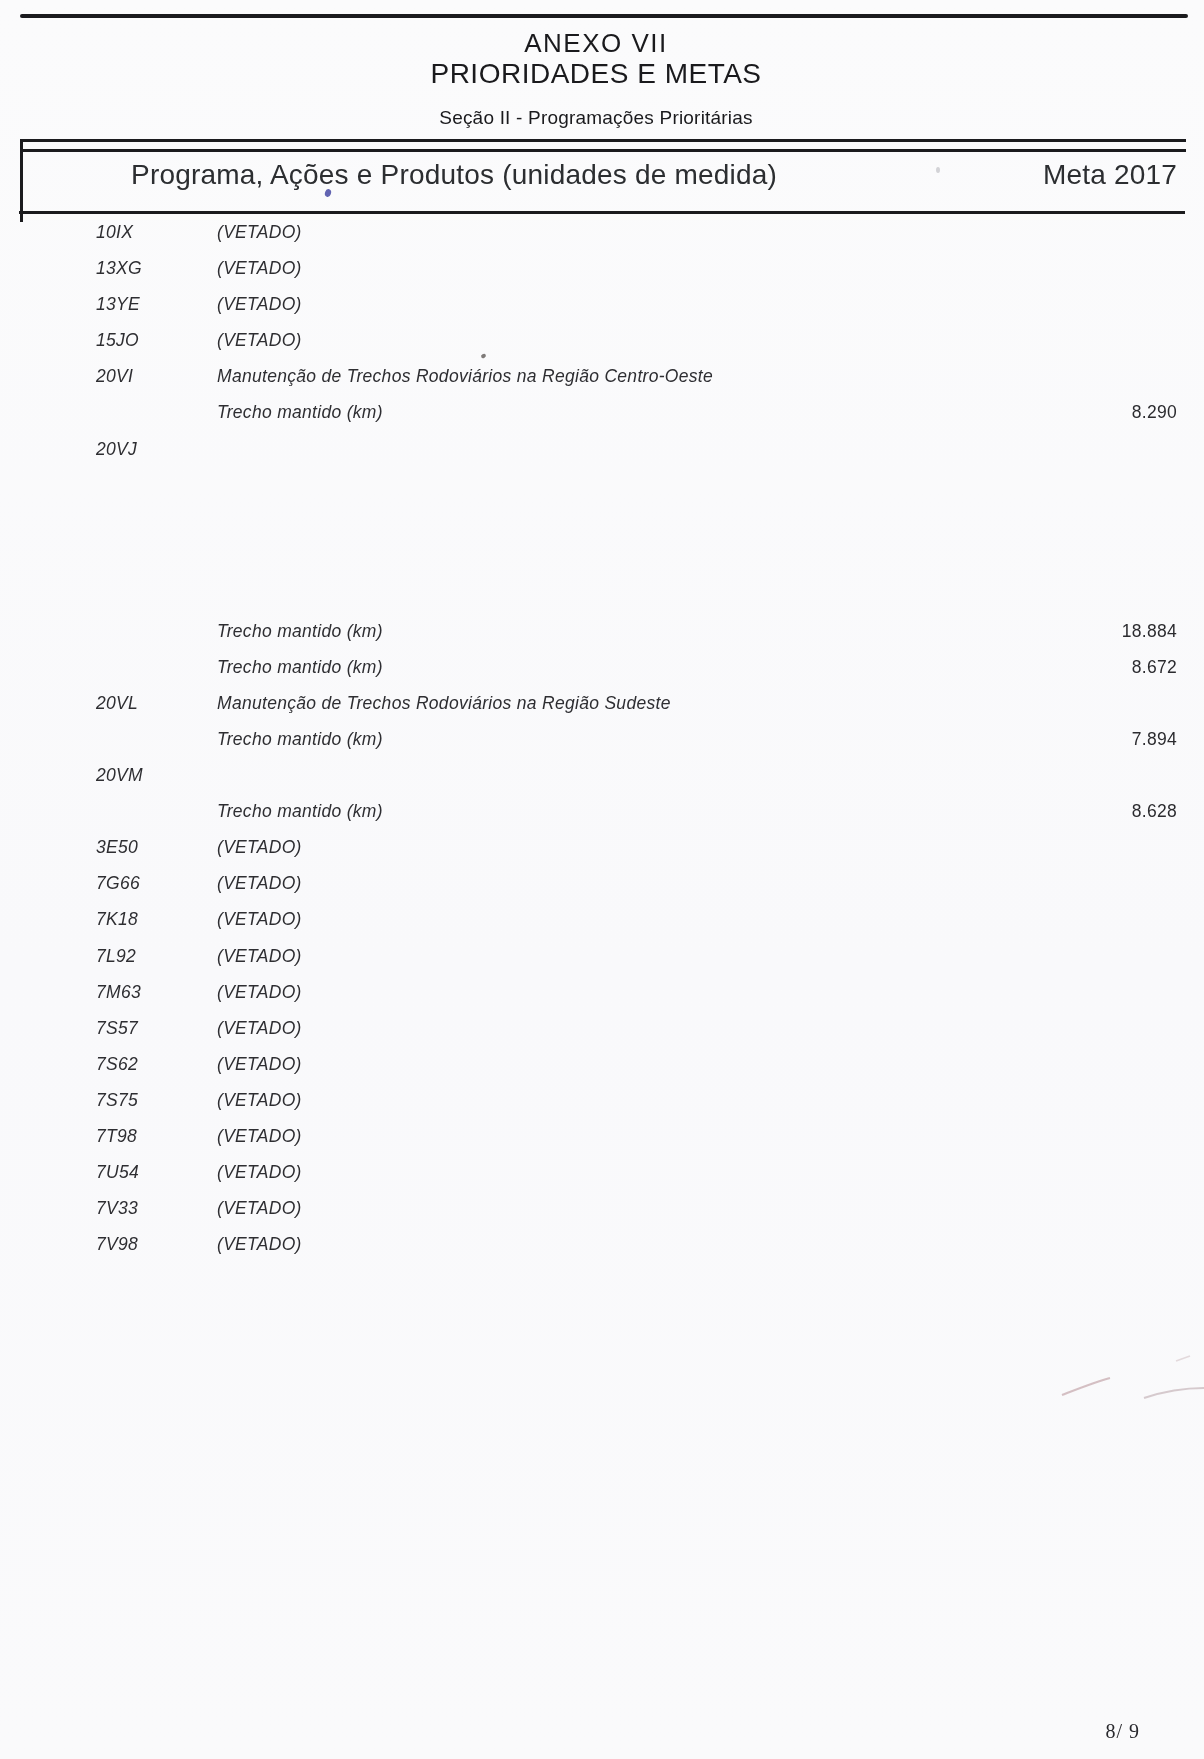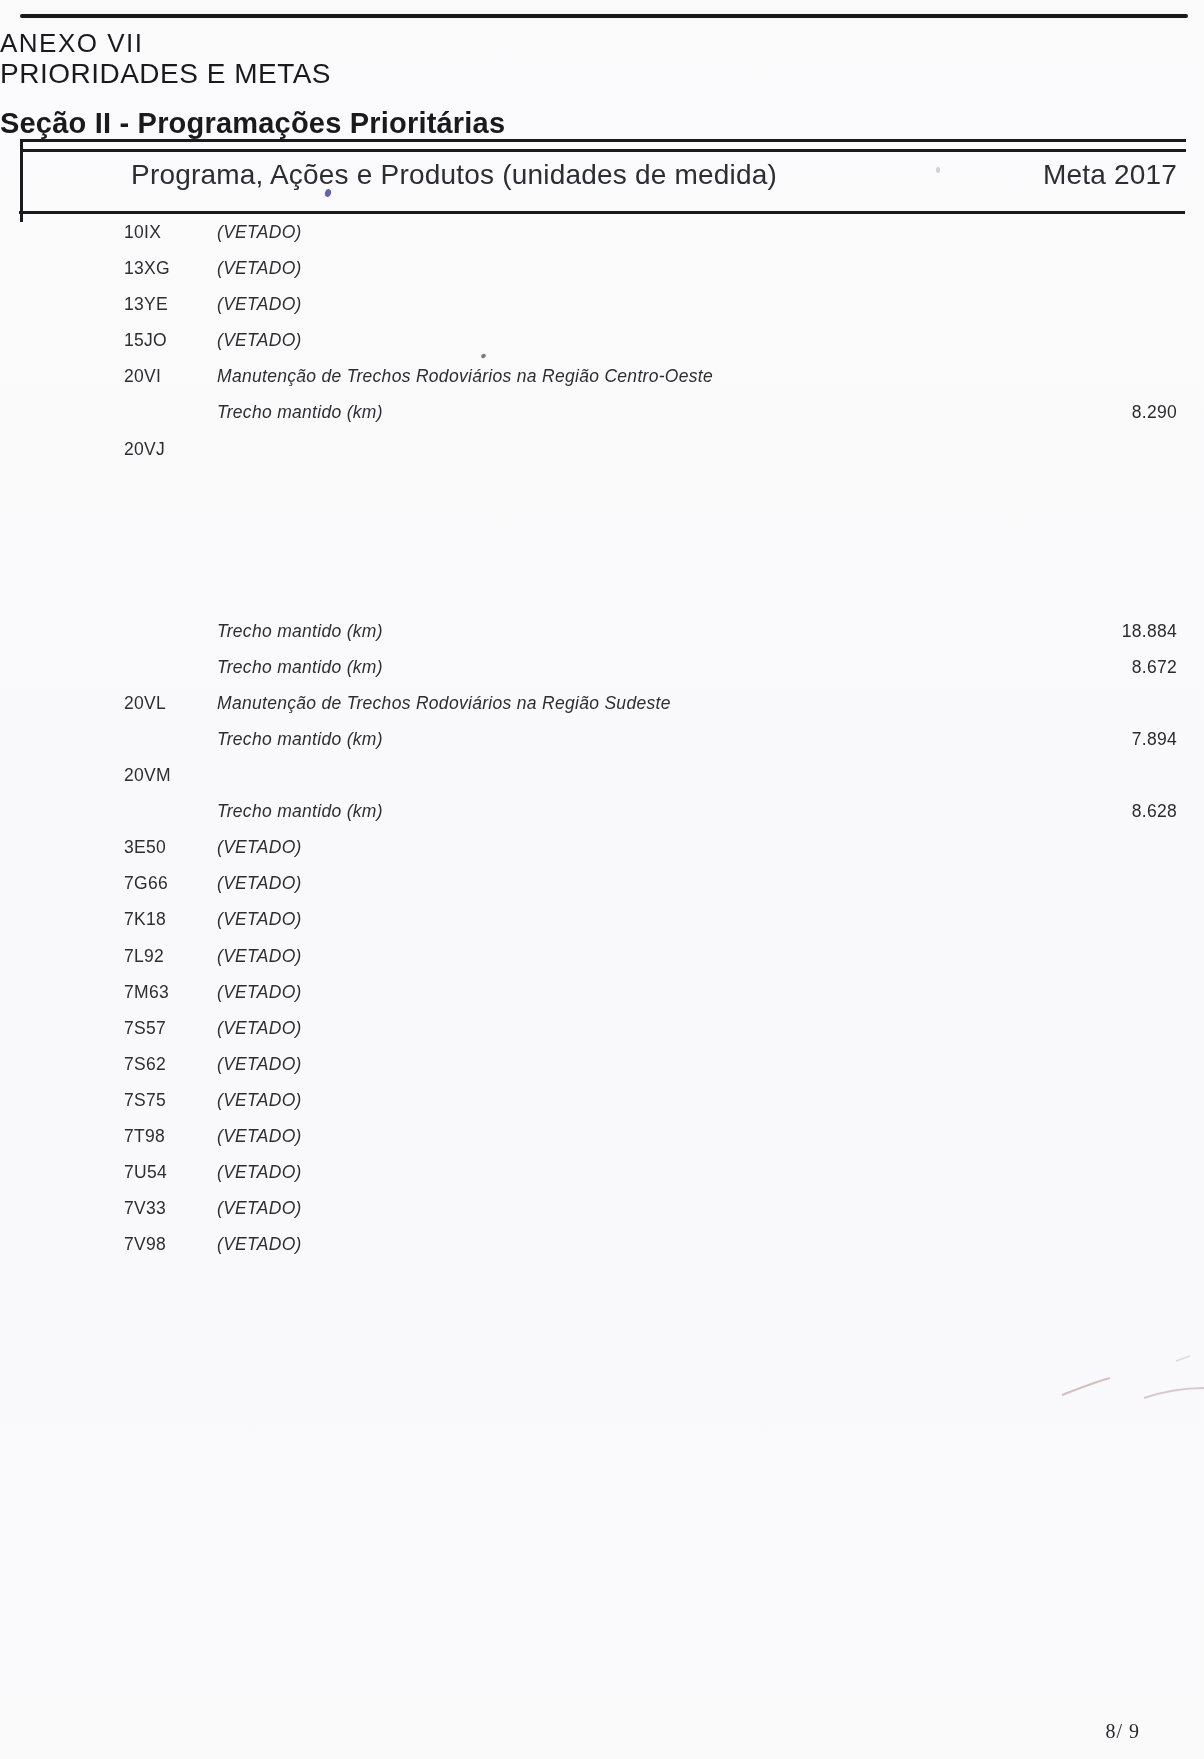--- a/index.html
+++ b/index.html
@@ -14,34 +14,34 @@
     color:#232326;
   }
   
   .rule { position:absolute; background:#1b1b1e; }
   .rule-top      { left:20px;  top:14px;  width:1168px; height:4px; border-radius:2px; }
   .rule-dbl-a    { left:20px;  top:139px; width:1166px; height:3px; }
   .rule-dbl-b    { left:20px;  top:149px; width:1166px; height:3px; }
   .rule-hdr-bot  { left:19px;  top:211px; width:1166px; height:3px; }
   .vline-left    { left:20px;  top:139px; width:3px;    height:83px; }
   
-  .center-text { position:absolute; left:0; right:12px; text-align:left; color:#1a1a1d; }
+  .center-text { position:absolute; left:0; right:12px; text-align:center; color:#1a1a1d; }
   .annex-title    { top:28px;  font-size:26px; letter-spacing:1.5px; }
   .annex-subtitle { top:58px;  font-size:28px; letter-spacing:0.5px; }
-  .section-title  { top:107px; font-size:29px; letter-spacing:0.2px;font-weight:bold; }
+  .section-title  { top:107px; font-size:19px; letter-spacing:0.2px; }
   
   .colhead { position:absolute; top:159px; font-size:28px; color:#2c2e31; letter-spacing:0.2px; }
   .colhead-program { left:106px;margin-left:25px; }
   .colhead-meta    { right:27px; }
   
   .rows { position:absolute; left:0; top:218px; right:0; }
   .row  { position:relative; height:36.1px; }
   .row-gap { height:146px; }
   .cell { position:absolute; top:4px; font-size:17.5px; color:#2e2e32; letter-spacing:0.3px; white-space:nowrap; }
-  .code { left:124px; }
+  .code { left:96px; font-style:italic; }
   .desc { left:217px; font-style:italic; }
   .meta { right:27px; font-style:normal; color:#2b2b2f; }
   
   .page-number { position:absolute; top:1720px; right:64px; font-size:20px; color:#29292d; letter-spacing:1px;font-family:Liberation Serif, serif; }
   
   .speck { position:absolute; border-radius:50%; }
   .speck-blue   { left:325px; top:189px; width:6px;  height:8px; background:#3c3f9f; opacity:.8;  transform:rotate(18deg); }
   .speck-regiao { left:481px; top:354px; width:5px;  height:4px; background:#4a4542; opacity:.7;  transform:rotate(-30deg); }
   .speck-meta   { left:936px; top:167px; width:4px;  height:6px; background:#8a8a92; opacity:.35; }
   .pencil-mark { position:absolute; left:1040px; top:1348px; }

